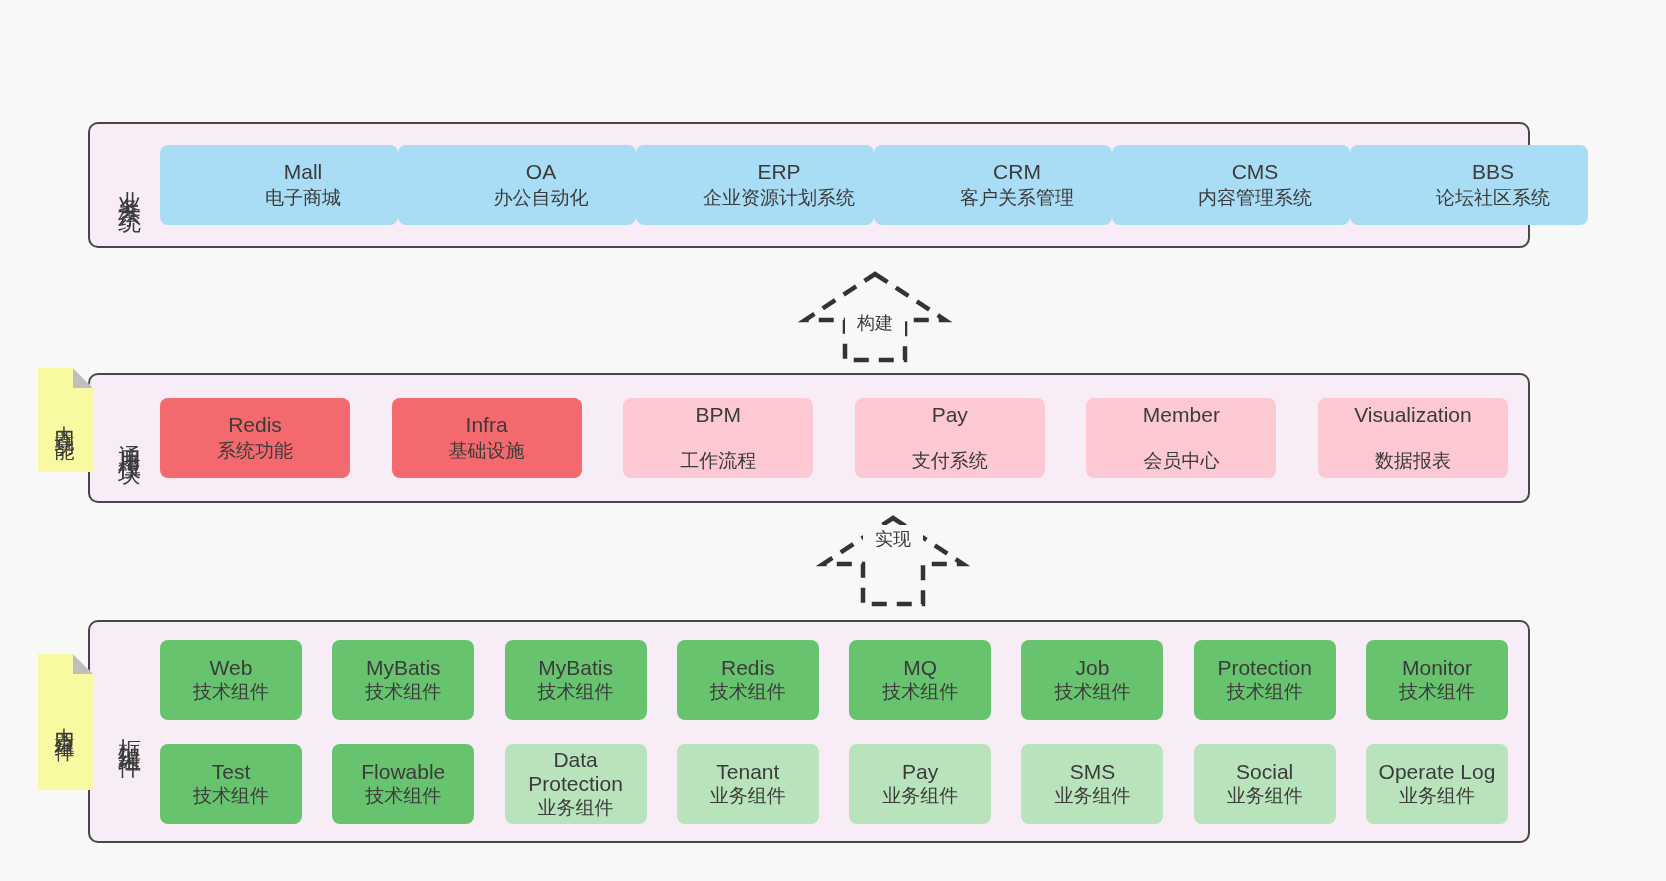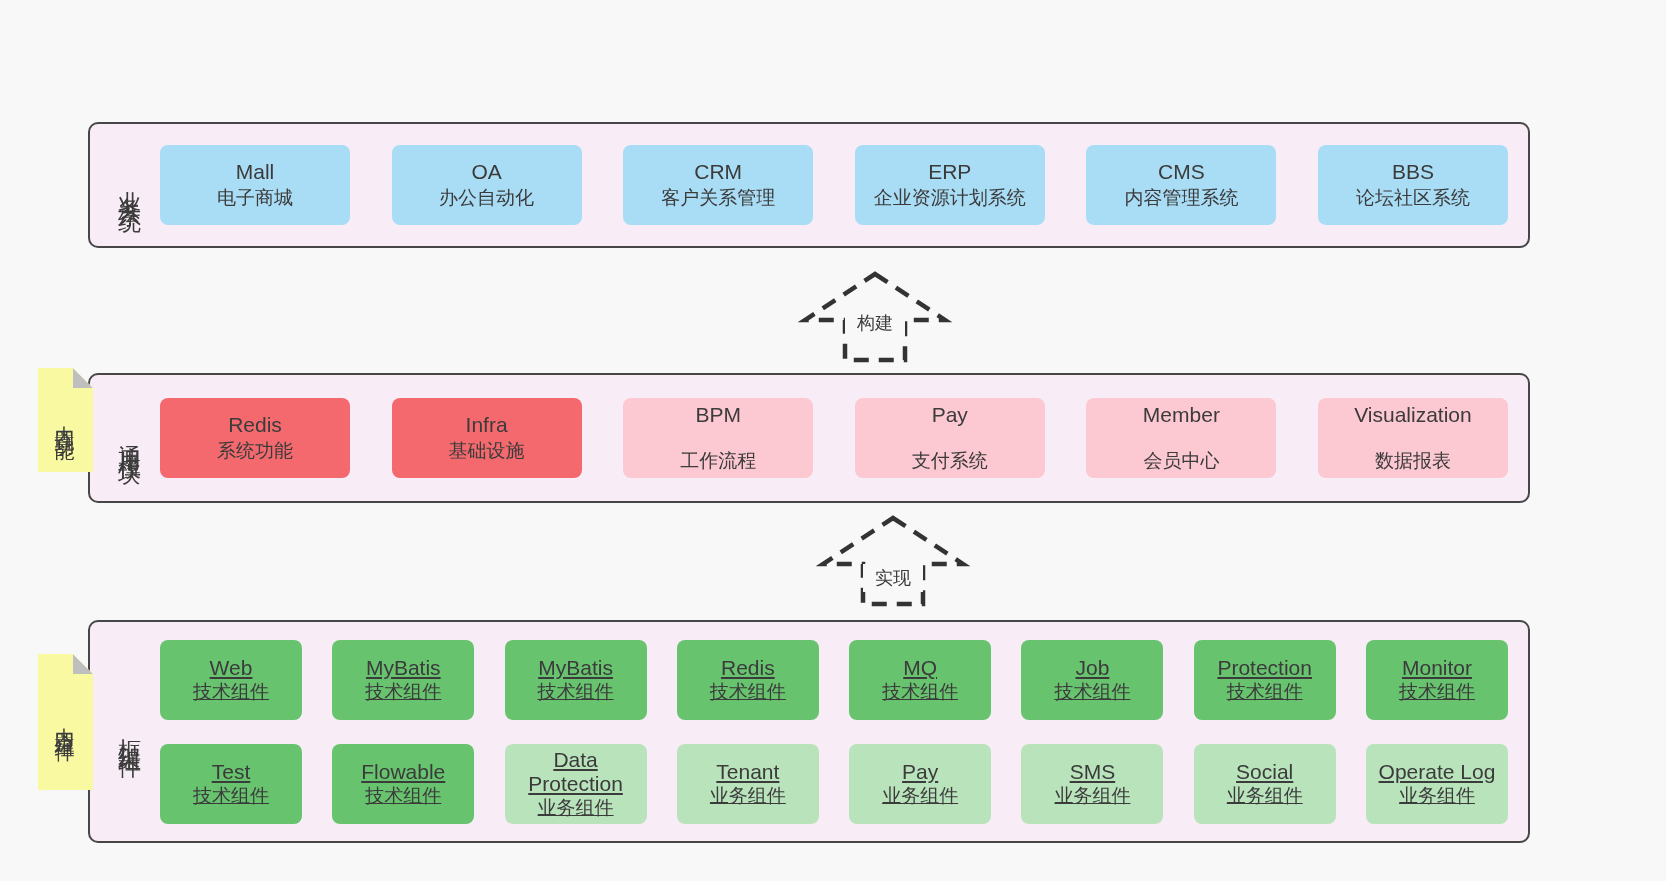--- a/index.html
+++ b/index.html
@@ -41,38 +41,37 @@
   }
   .panel-content.two-rows{
     flex-direction:column;
     gap:24px;
   }
   .row8{
     width:100%;
     display:flex;
     justify-content:space-between;
     align-items:center;
-    text-decoration:underline;
   }
   .box{
     height:80px;
     border-radius:8px;
     display:flex;
     flex-direction:column;
     justify-content:center;
     align-items:center;
     text-align:center;
     line-height:26px;
     flex:0 0 auto;
   }
   .box .bname{font-size:21px;}
   .box .bdesc{font-size:19px;}
   .box.wide{width:190px;}
   .box.narrow{width:142px; line-height:24px;}
-  .box.blue{background:var(--blue,#a9dcf5);}
+  .box.blue{background:var(--blue,#a9dcf5);padding-left:48px;}
   .box.red{background:var(--red,#f4696e);}
   .box.pink{background:var(--pink,#fcc8d2);gap:20px;}
   .box.green{background:var(--green,#68c36f);}
   .box.light{background:var(--light-green,#b9e3bb);}
   .note{
     position:absolute;
     left:38px; width:55px;
     background:var(--note-yellow,#f9f9a2);
     clip-path:polygon(0 0, calc(100% - 20px) 0, 100% 20px, 100% 100%, 0 100%);
     display:flex;
@@ -124,26 +123,26 @@
   <div class="panel-content">
     <div class="box wide blue">
       <span class="bname">Mall</span>
       <span class="bdesc">电子商城</span>
     </div>
     <div class="box wide blue">
       <span class="bname">OA</span>
       <span class="bdesc">办公自动化</span>
     </div>
     <div class="box wide blue">
+      <span class="bname">ERP</span>
+      <span class="bdesc">企业资源计划系统</span>
+    </div>
+    <div class="box wide blue">
       <span class="bname">CRM</span>
       <span class="bdesc">客户关系管理</span>
-    </div>
-    <div class="box wide blue">
-      <span class="bname">ERP</span>
-      <span class="bdesc">企业资源计划系统</span>
     </div>
     <div class="box wide blue">
       <span class="bname">CMS</span>
       <span class="bdesc">内容管理系统</span>
     </div>
     <div class="box wide blue">
       <span class="bname">BBS</span>
       <span class="bdesc">论坛社区系统</span>
     </div>
   </div>
@@ -184,21 +183,21 @@
     <div class="box wide pink">
       <span class="bname">Visualization</span>
       <span class="bdesc">数据报表</span>
     </div>
   </div>
 </div>
 
 <svg class="arrow-svg" style="left:816px; top:510px;" width="154" height="100" viewBox="0 0 154 100">
   <polygon points="77,8 147,54 107,54 107,94 47,94 47,54 7,54"></polygon>
 </svg>
-<div class="arrow-label" style="left:863px; top:564px;">实现</div>
+<div class="arrow-label" style="left:863px; top:525px;">实现</div>
 
 <div class="note" style="top:654px; height:136px;">
   <span class="note-text">内置组件</span>
   <span class="note-fold"></span>
 </div>
 <div class="panel" style="top:620px; height:223px;">
   <div class="panel-label">框架组件</div>
   <div class="panel-content two-rows">
     <div class="row8">
       <div class="box narrow green">

